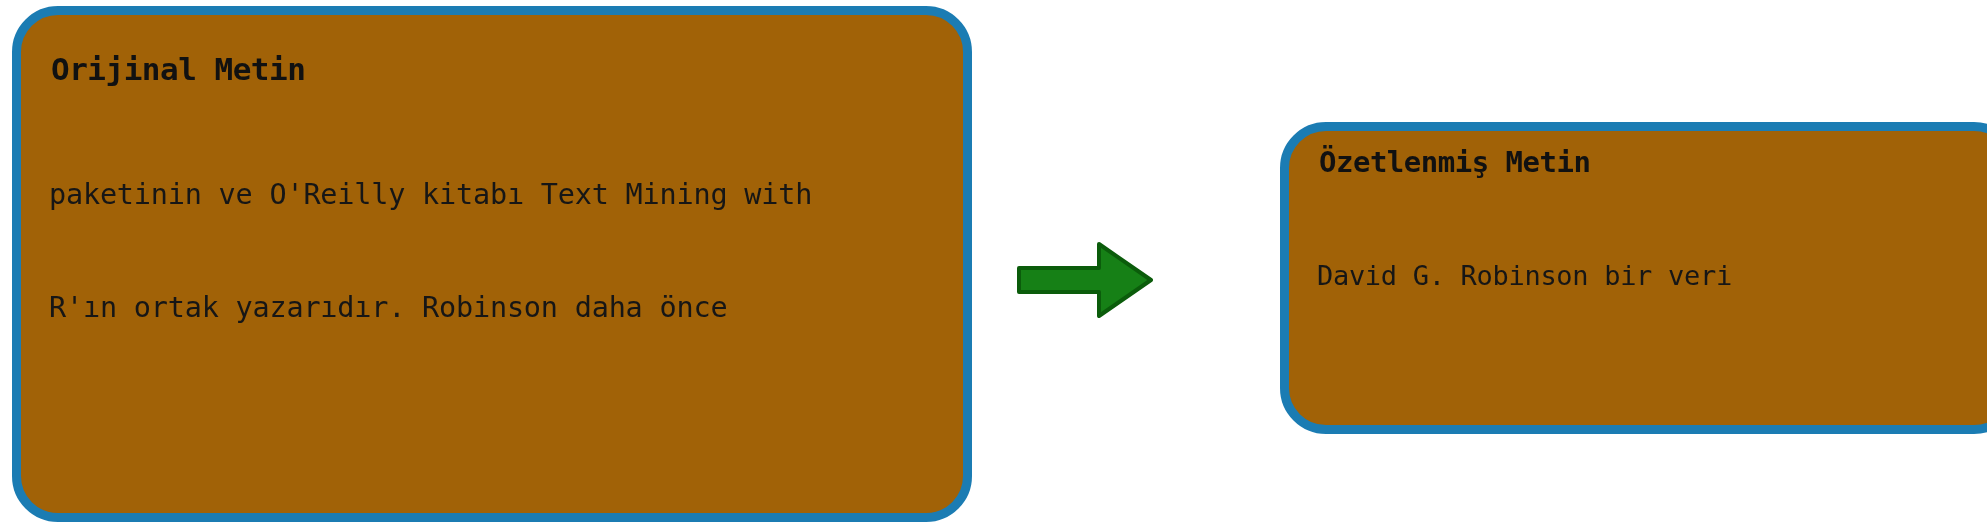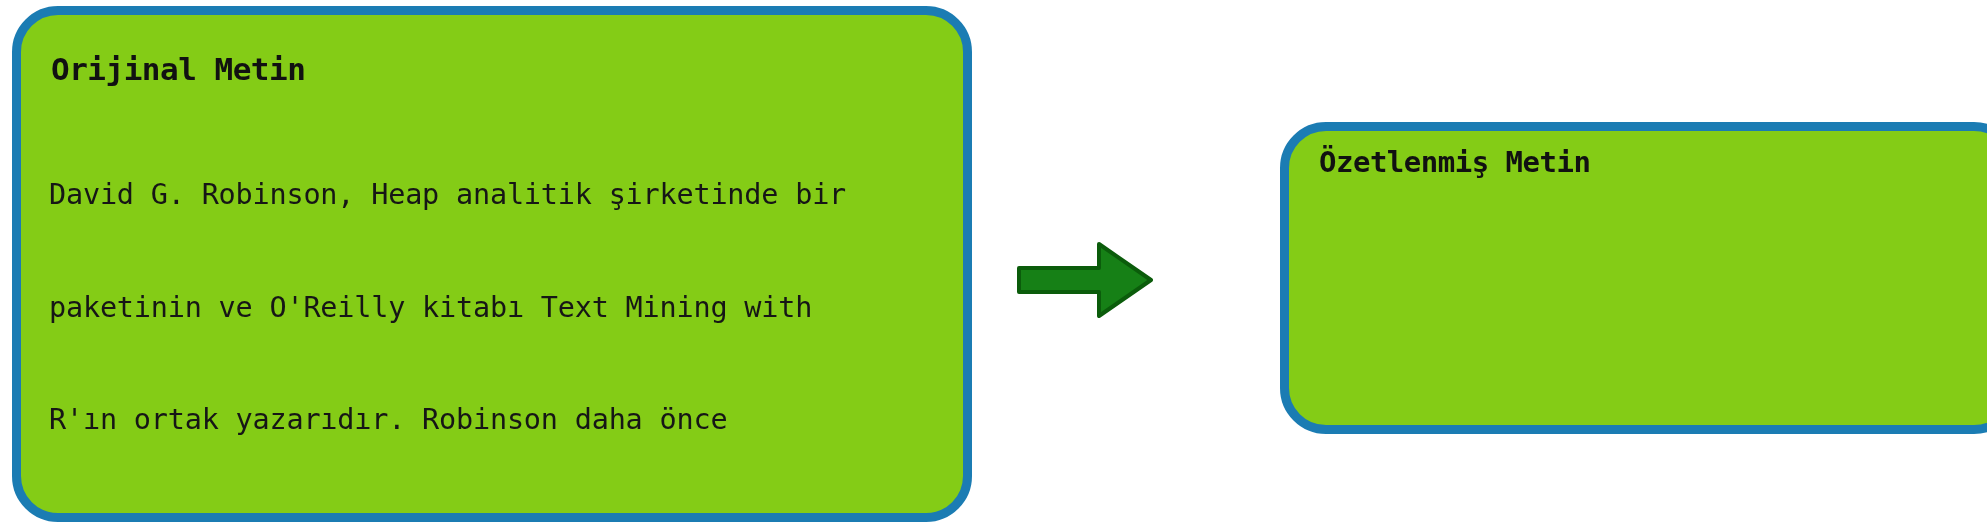--- a/index.html
+++ b/index.html
@@ -17,21 +17,21 @@
 
   #diagram {
     position: absolute;
     inset: 0;
   }
 
   
   .panel {
     position: absolute;
     box-sizing: border-box;
-    background: #84cc16;
+    background: #a16207;
     border-style: solid;
     border-color: #1b7cb3;
     border-radius: 44px;
   }
 
   #panel-original {
     left: 12px;
     top: 6px;
     width: 960px;
     height: 516px;
@@ -114,39 +114,39 @@
 </style>
 </head>
 <body>
 
 <div id="diagram">
 
   <div class="panel" id="panel-original">
     <div class="panel-inner">
       <div class="panel-title" id="original-title">Orijinal Metin</div>
       <div class="panel-body" id="original-body">
-        <span class="body-line">David G. Robinson, Heap analitik şirketinde bir</span>
         <span class="body-line">paketinin ve O'Reilly kitabı Text Mining with</span>
         <span class="body-line">R'ın ortak yazarıdır. Robinson daha önce</span>
         
         
         
         
       </div>
     </div>
   </div>
 
   <div id="flow-arrow">
     <svg width="140" height="84" viewBox="0 0 140 84" xmlns="http://www.w3.org/2000/svg">
       <polygon points="4,30 84,30 84,6 136,42 84,78 84,54 4,54" fill="#168016" stroke="#0b5c0b" stroke-width="4" stroke-linejoin="round"></polygon>
     </svg>
   </div>
 
   <div class="panel" id="panel-summary">
     <div class="panel-inner">
       <div class="panel-title" id="summary-title">Özetlenmiş Metin</div>
       <div class="panel-body" id="summary-body">
+        <span class="body-line">David G. Robinson bir veri</span>
         
       </div>
     </div>
   </div>
 
 </div>
 
 </body></html>

